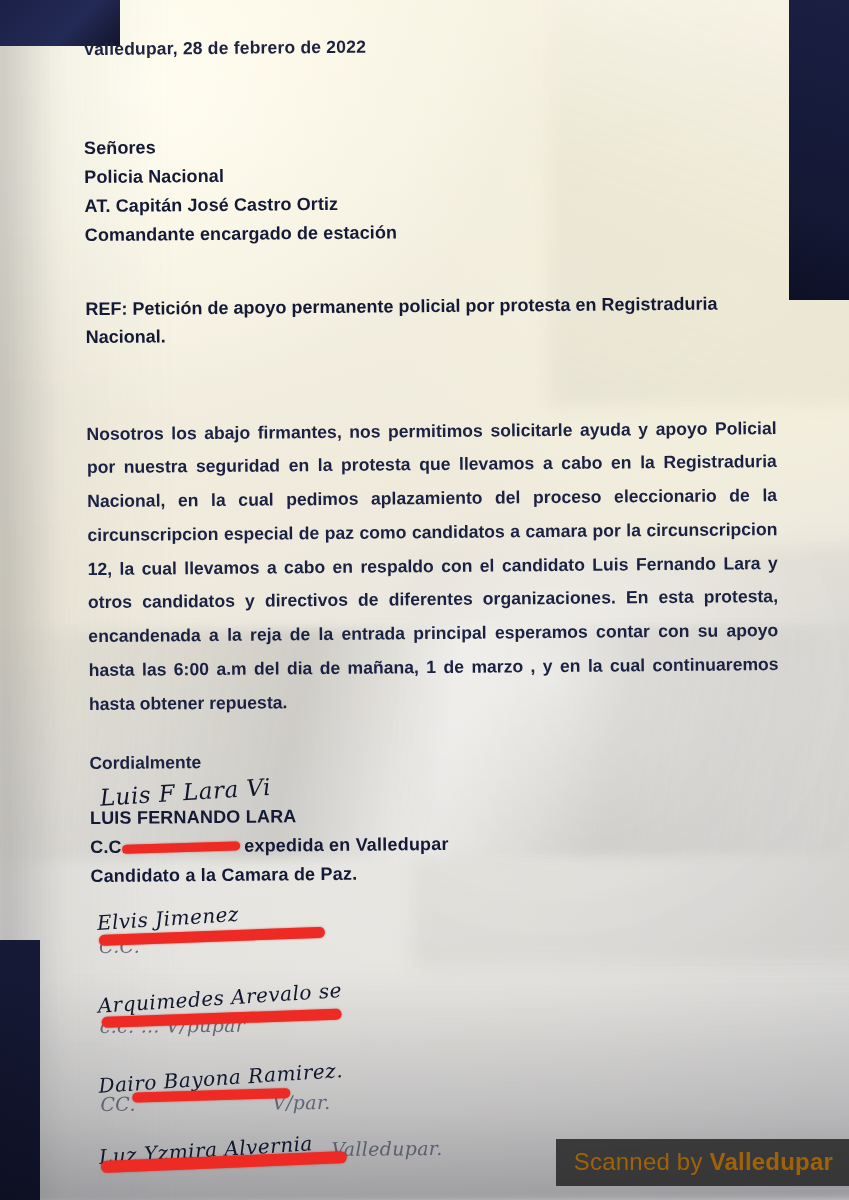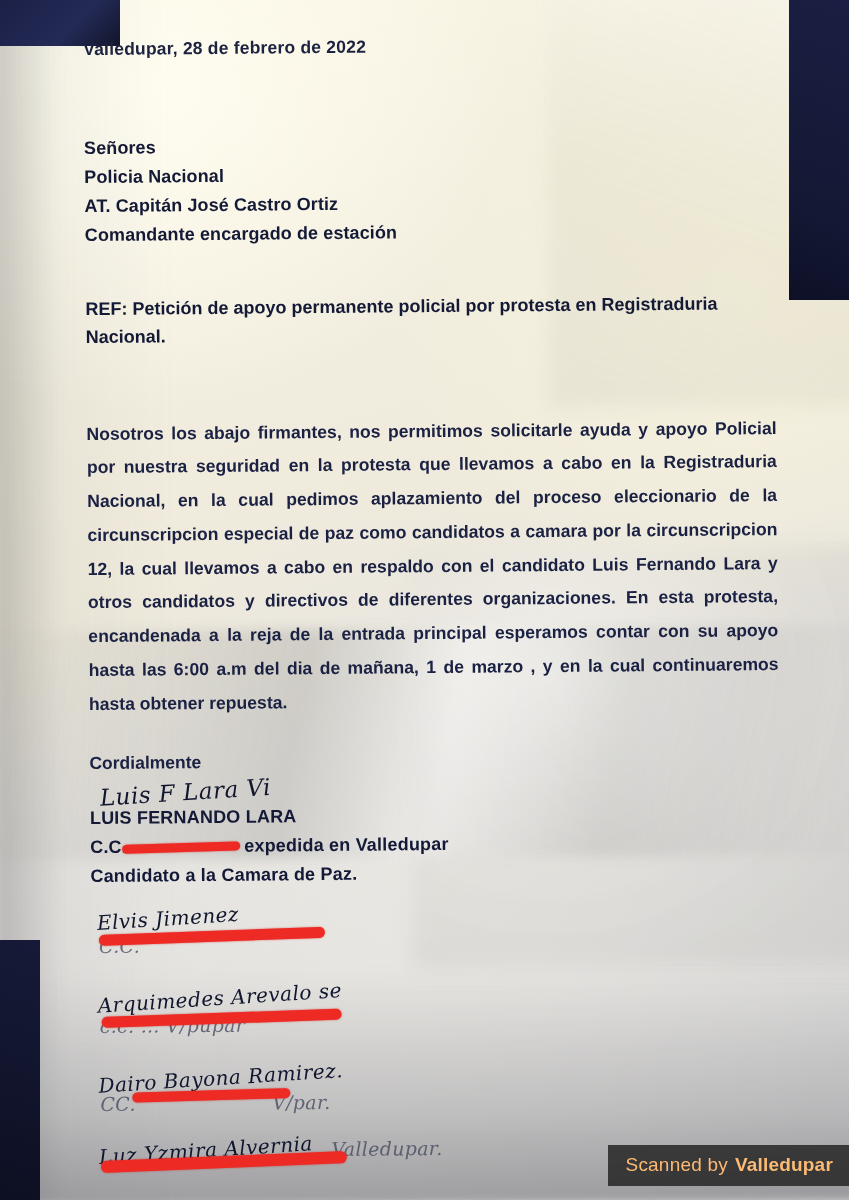--- a/index.html
+++ b/index.html
@@ -178,22 +178,22 @@
     box-shadow: 0 0 2px rgba(200,20,16,0.6);
     transform-origin: left center;
   }
 
   
   .watermark {
     position: absolute;
     right: 0;
     bottom: 14px;
     background: rgba(32,32,32,0.82);
-    color: #fdba74;
-    font-size: 19px;
+    color: #a16207;
+    font-size: 24px;
     padding: 9px 16px 10px 18px;
     letter-spacing: 0.2px;
     display: flex;
     gap: 7px;
     align-items: center;
   }
   .watermark .wm-strong { font-weight: 700; }
 
   .nowrap { white-space: nowrap; }
 </style>

